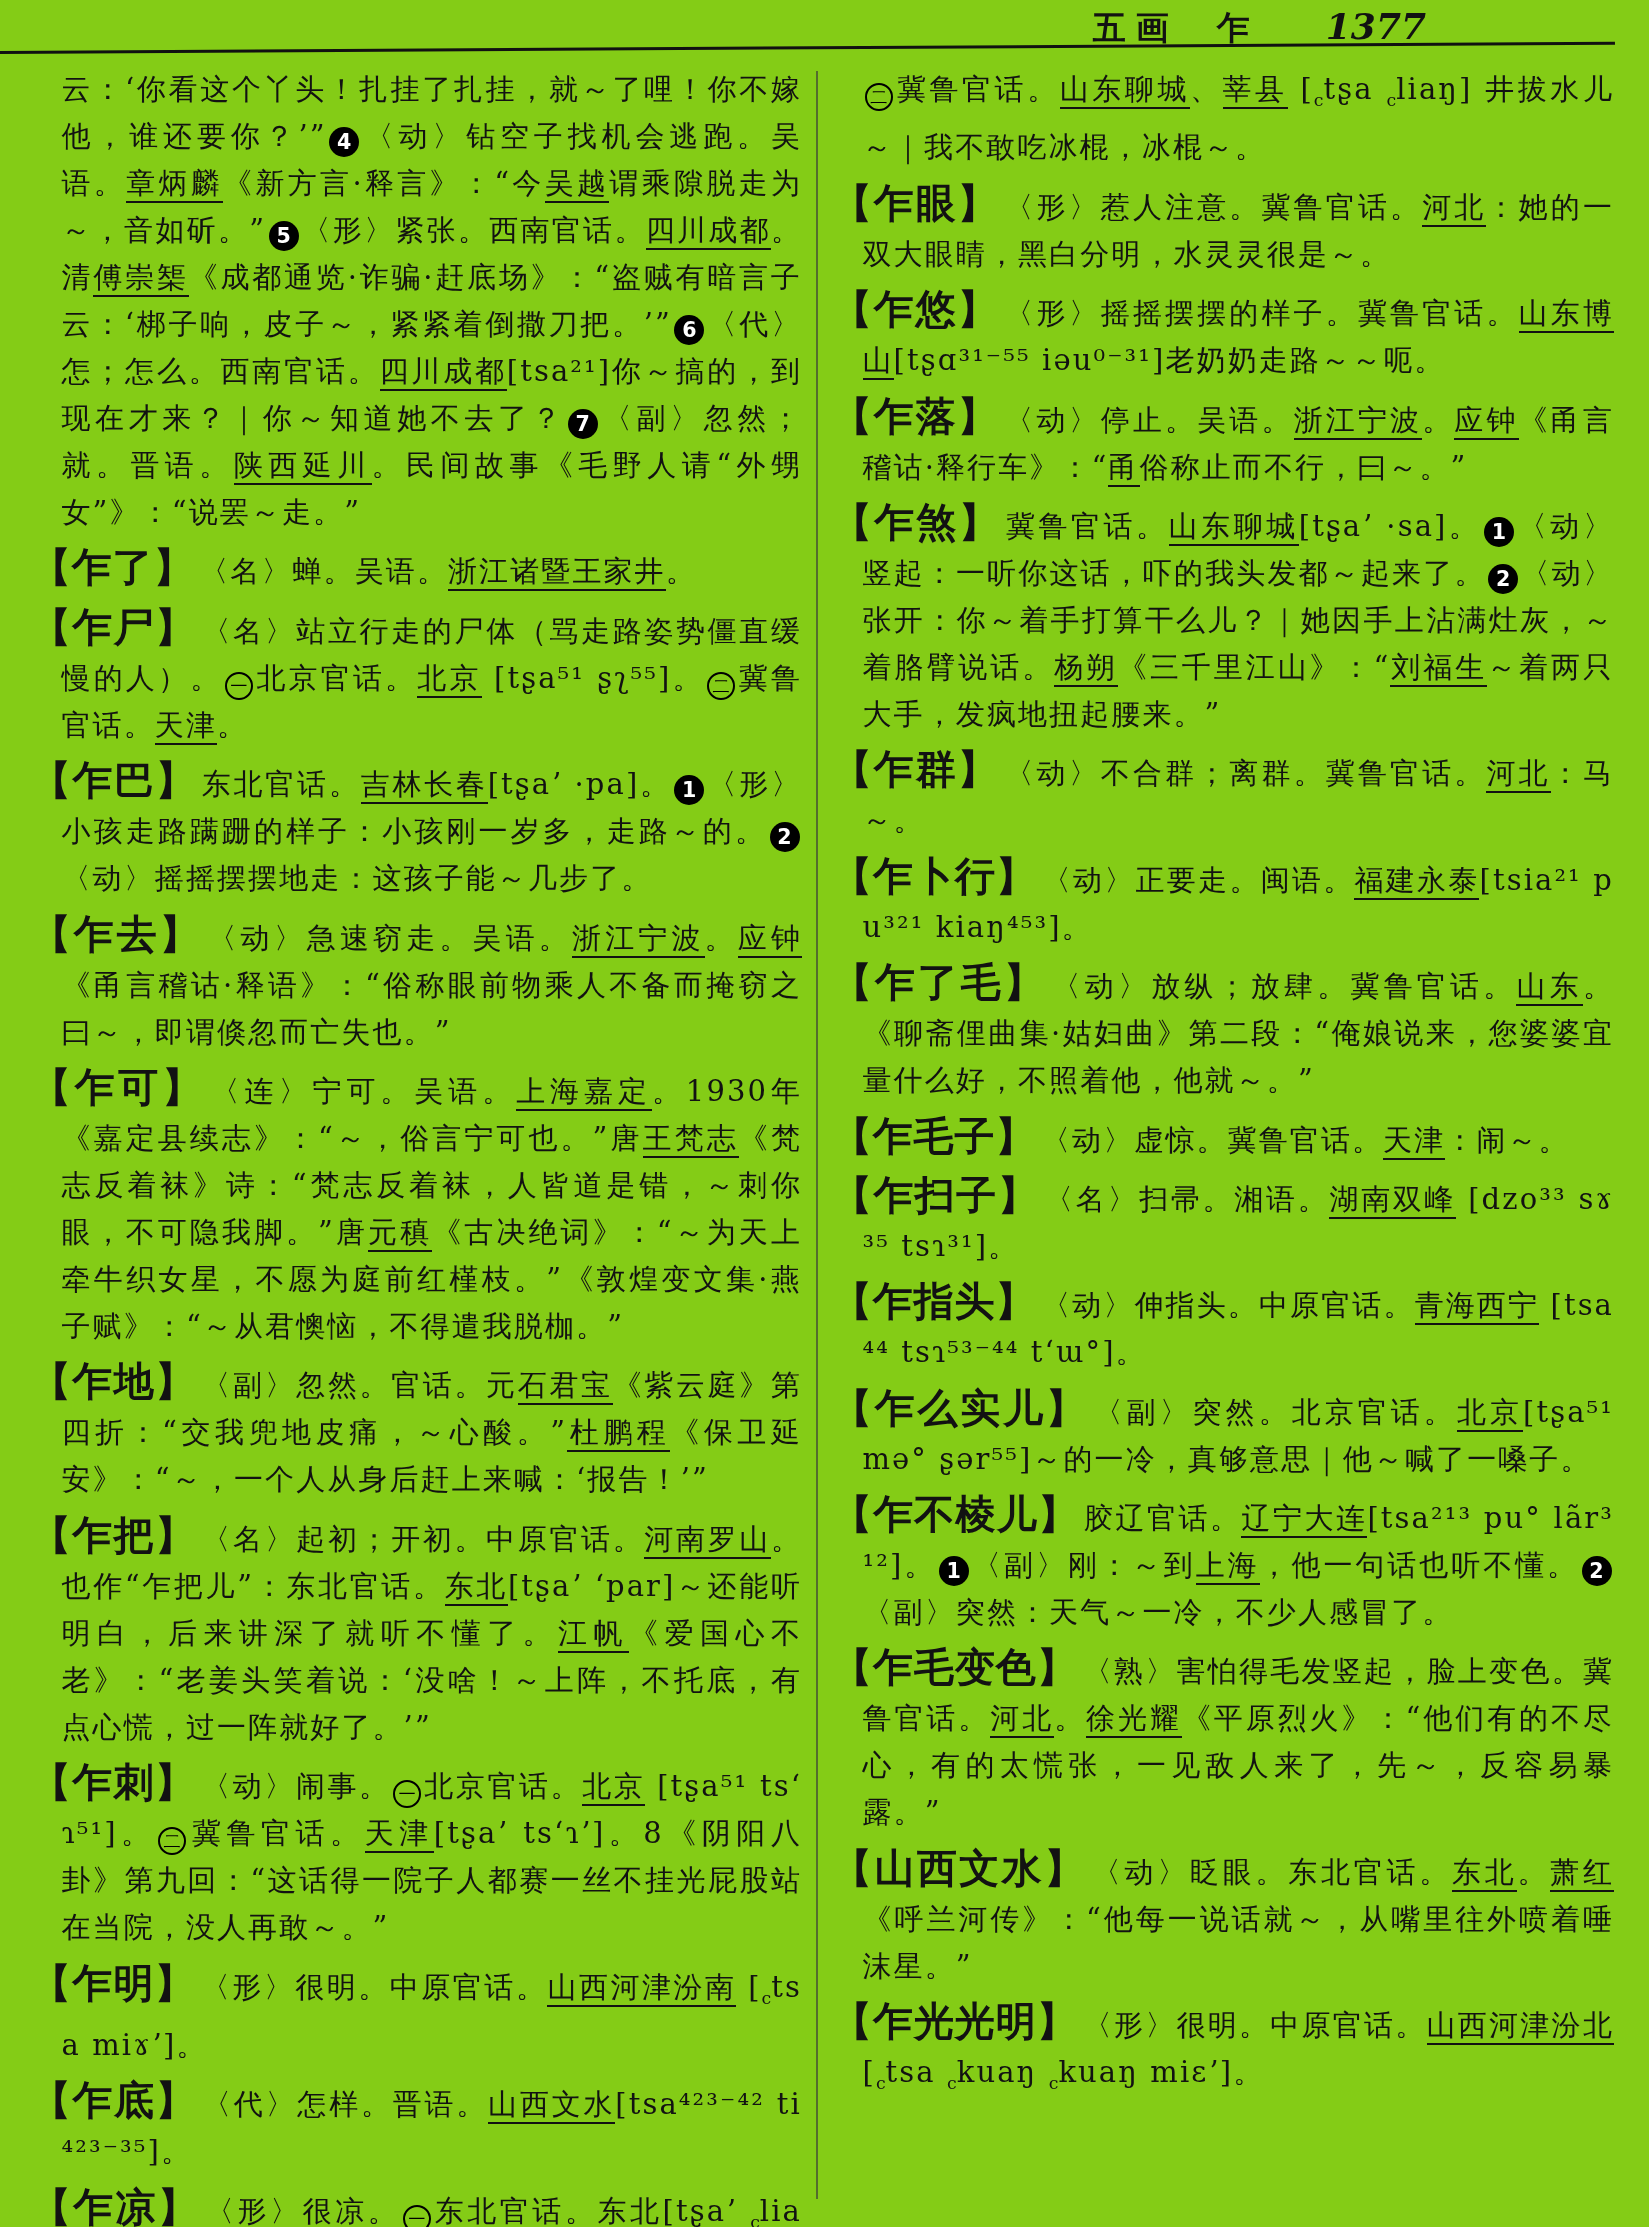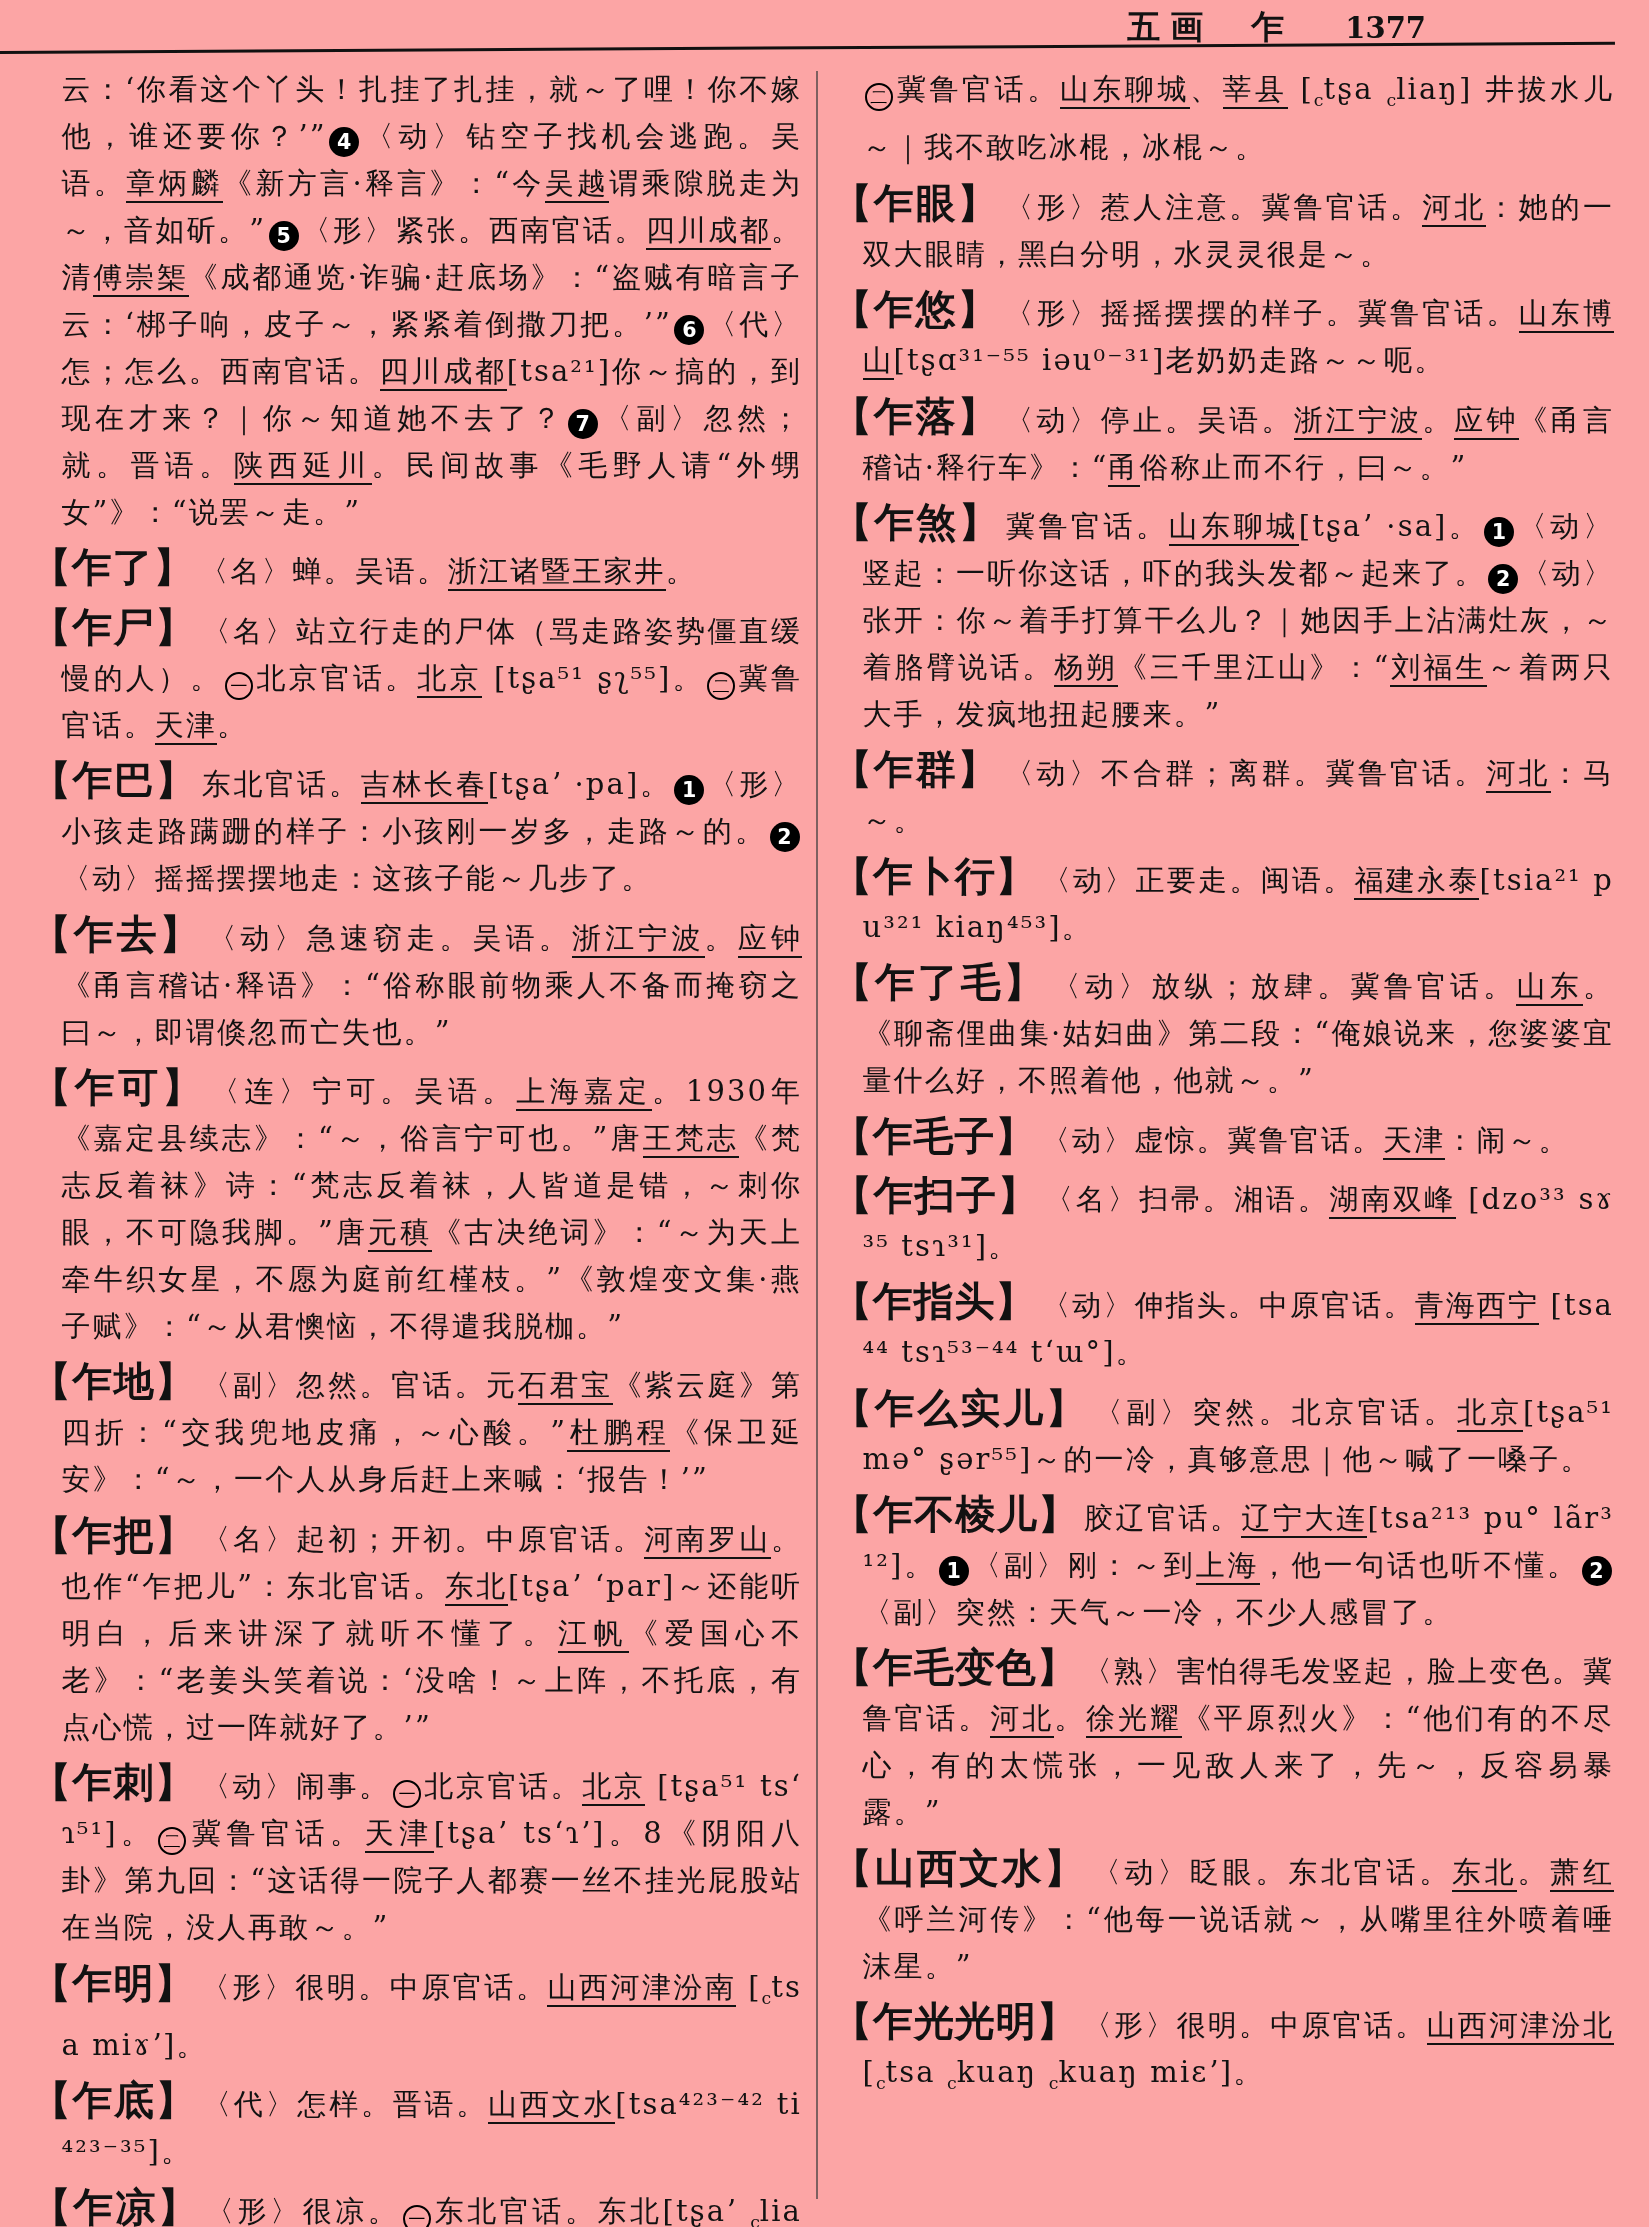--- a/index.html
+++ b/index.html
@@ -1,21 +1,21 @@
 <!DOCTYPE html>
 <html style="font-size:13.2px"><head>
 <meta charset="utf-8">
 <style>
   html,body{margin:0;padding:0;background:#f6f6f4;}
-  #page{position:relative;width:1650px;height:2227px;background:#fca5a5;overflow:hidden;
+  #page{position:relative;width:1650px;height:2227px;background:#84cc16;overflow:hidden;
         font-family:"DejaVu Serif","Liberation Serif",serif;color:#121212;}
   .header{position:absolute;top:5px;right:224px;display:flex;align-items:baseline;gap:38px;}
   .header .sec{font-size:33px;font-weight:bold;letter-spacing:10px;}
   .header .secchar{font-size:33px;font-weight:bold;}
-  .header .pgnum{font-size:29px;font-weight:bold;margin-left:23px;
+  .header .pgnum{font-size:36px;font-weight:bold;font-style:italic;margin-left:38px;
                  font-family:"DejaVu Serif","Liberation Serif",serif;}
   .top-rule{position:absolute;left:0;top:51px;width:1615px;height:3.3px;background:#111;
             transform:rotate(-0.33deg);transform-origin:left center;}
   .col-rule{position:absolute;left:816px;top:71px;width:1.6px;height:2128px;background:#3a3a3a;opacity:.65;}
   .column{position:absolute;top:66px;font-size:29px;line-height:47px;text-align:justify;
           letter-spacing:2.1px;word-break:break-all;}
   .col-left{left:31px;width:771px;}
   .col-right{left:832px;width:782px;}
   p.entry{margin:0 0 7.4px 0;padding-left:30.5px;text-indent:-30.5px;}
   p.cont{margin:0 0 7.4px 0;padding-left:30.5px;text-indent:0;}

